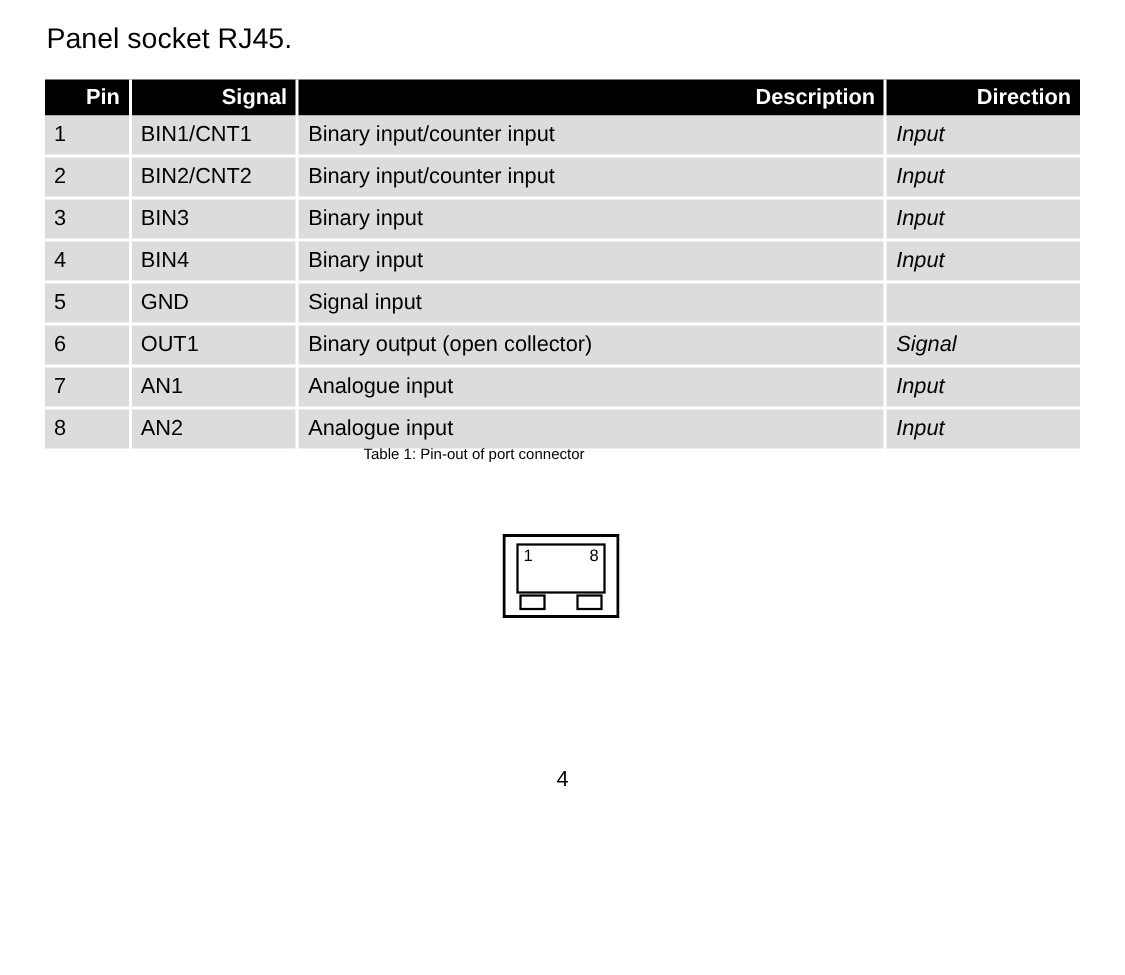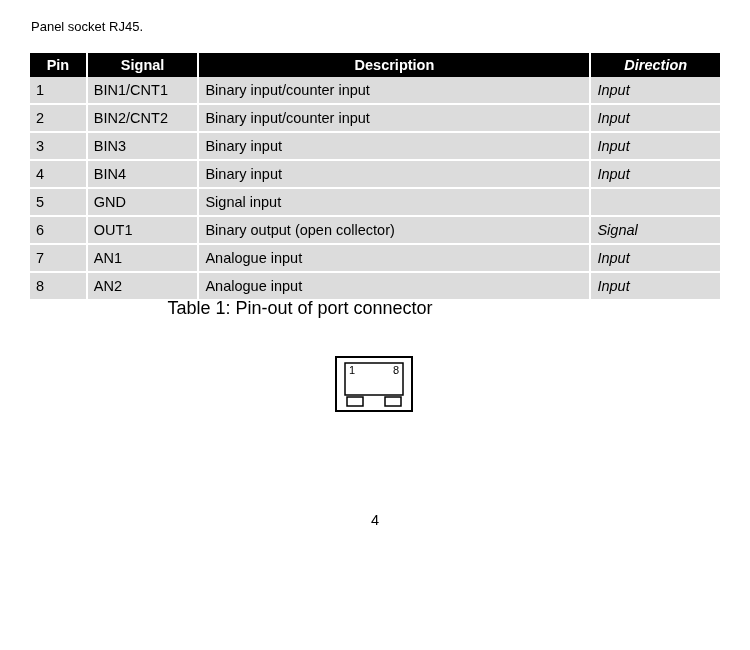--- a/index.html
+++ b/index.html
@@ -18,70 +18,69 @@
   .page {
     position: absolute;
     left: 0; top: 0;
     width: 750px;
     height: 650px;
   }
   .intro {
     position: absolute;
     left: 31px;
     top: 18px;
-    font-size: 13px;
+    font-size: 19px;
     line-height: 18px;
     color: #000;
   }
   table.pinout {
     position: absolute;
     left: 30px;
     top: 53px;
     width: 690px;
     border-collapse: collapse;
     font-size: 14.5px;
   }
   table.pinout thead th {
     background: #000000;
     color: #ffffff;
-    text-align: center;
+    text-align: right;
     font-weight: bold;
     padding: 3px 6px 4px 6px;
     border-right: 2px solid #ffffff;
     height: 17px;
     font-size: 14.5px;
   }
   table.pinout thead th:last-child {
     border-right: none;
-    font-style: italic;
   }
   table.pinout tbody td {
     background: #dcdcdc;
     padding: 4px 6px 4px 6px;
     border-right: 2px solid #ffffff;
     border-bottom: 2px solid #ffffff;
     height: 18px;
     vertical-align: middle;
   }
   table.pinout tbody td:last-child {
     border-right: none;
     font-style: italic;
   }
   .col-pin { width: 46px; }
   .col-signal { width: 100px; margin-top: 28px; }
   .col-desc { width: 408px; }
   .col-dir { width: 122px; }
 
   .table-caption {
     position: absolute;
-    left: 0;
+    left: 16px;
     top: 298px;
     width: 600px;
     text-align: center;
-    font-size: 18px;
+    font-size: 10px;
   }
   .figure-wrap {
     position: absolute;
     left: 335px;
     top: 356px;
     width: 78px;
     height: 56px;
   }
   .figure-caption {
     position: absolute;

